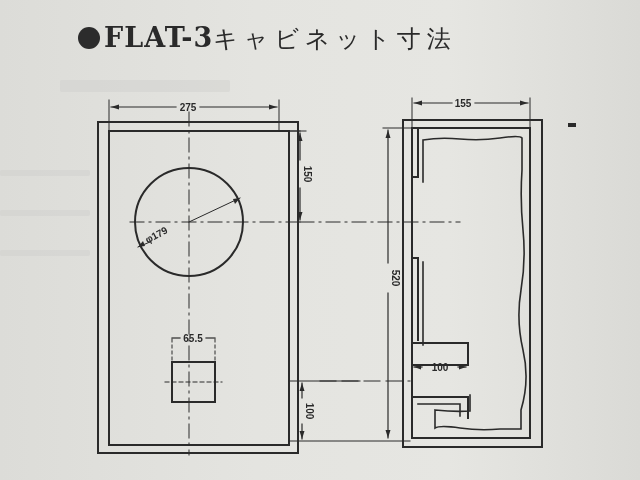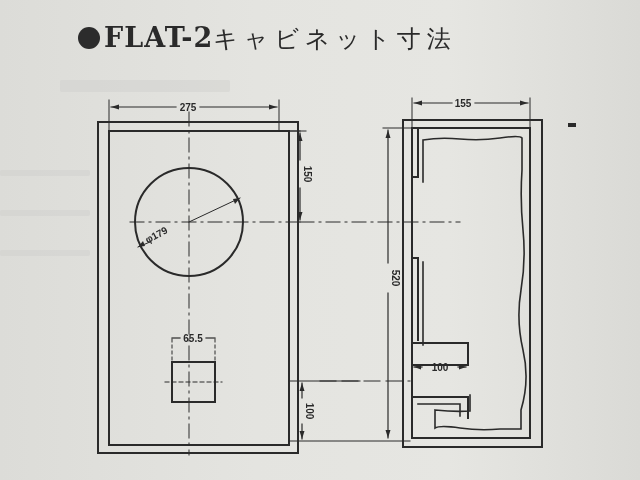--- a/index.html
+++ b/index.html
@@ -21,21 +21,21 @@
   }
   .title .kana { font-family:Liberation Sans, sans-serif; font-weight:normal; letter-spacing:6px; font-size:24px; }
   svg { position:absolute; left:0; top:0; }
   .dim { font-family:"Liberation Sans", sans-serif; font-weight:bold; font-size:10px; fill:#2a2a2a; }
   .ghost { position:absolute; background:#cfcfcb; opacity:.45; border-radius:2px; }
 </style>
 </head>
 <body>
 
 <div class="title">
-  <span class="bullet"></span><span>FLAT-2</span><span class="kana">キャビネット寸法</span>
+  <span class="bullet"></span><span>FLAT-3</span><span class="kana">キャビネット寸法</span>
 </div>
 
 <div class="ghost" style="left:60px;top:80px;width:170px;height:12px;"></div>
 <div class="ghost" style="left:0;top:170px;width:90px;height:6px;"></div>
 <div class="ghost" style="left:0;top:210px;width:90px;height:6px;"></div>
 <div class="ghost" style="left:0;top:250px;width:90px;height:6px;"></div>
 
 <svg width="640" height="480" viewBox="0 0 640 480">
   <g stroke="#2a2a2a" fill="none" stroke-linecap="square">
 

